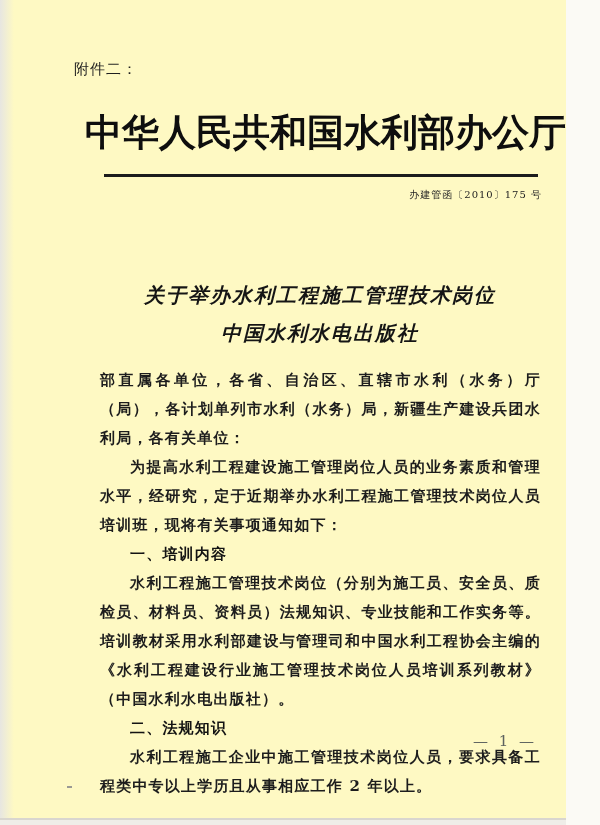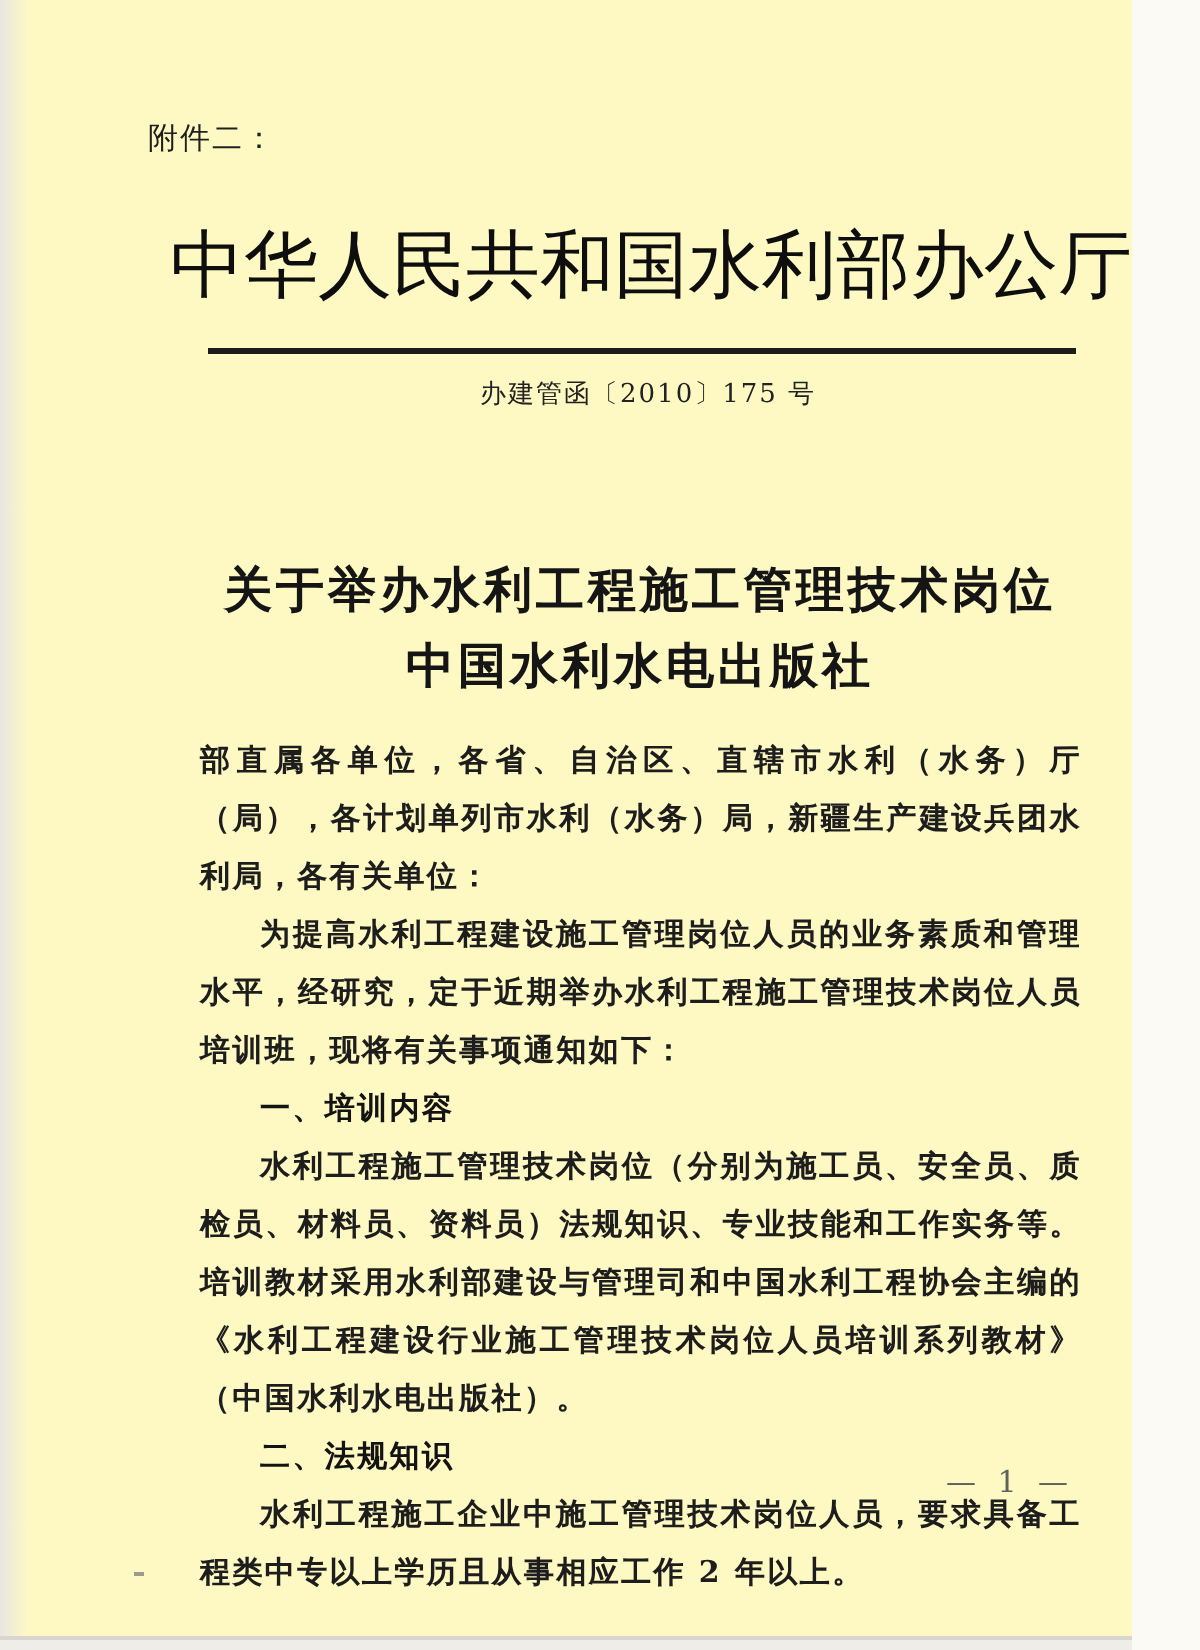--- a/index.html
+++ b/index.html
@@ -39,49 +39,51 @@
     left: 74px; top: 60px;
     font-size: 15px;
     letter-spacing: 1px;
   }
   .org-title {
     position: absolute;
     left: 85px; top: 108px;
     width: 450px;
     text-align: right;
     font-size: 37px;
-    font-weight: normal;
+    font-weight: bold;
     letter-spacing: 0px;
     color: #0e0e0e;
     white-space: nowrap;
   }
   .masthead-rule {
     position: absolute;
     left: 104px; top: 174px;
     width: 434px; height: 3px;
     background: #1c1c1c;
   }
   .doc-number {
     position: absolute;
     left: 240px; top: 188px;
     width: 302px;
-    font-size: 13px;
+    text-align: right;
+    font-size: 10px;
     letter-spacing: 1px;
     color: #222;
   }
   .notice-title {
     position: absolute;
     left: 40px; top: 276px;
     width: 560px;
     text-align: center;
-    font-size: 24px;
+    font-size: 20px;
     font-weight: bold;
     line-height: 38px;
     letter-spacing: 2px;
     color: #151515;
+    font-style: italic;
   }
   .doc-body {
     position: absolute;
     left: 100px; top: 366px;
     width: 441px;
     font-size: 15px;
     line-height: 29px;
     letter-spacing: 1.2px;
     text-align: justify;
     color: #1d1d1d;

